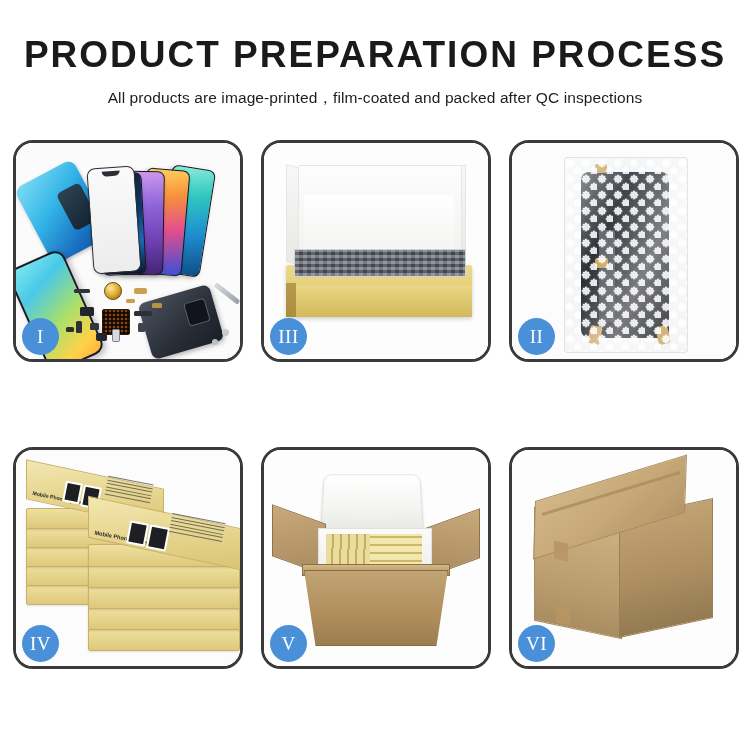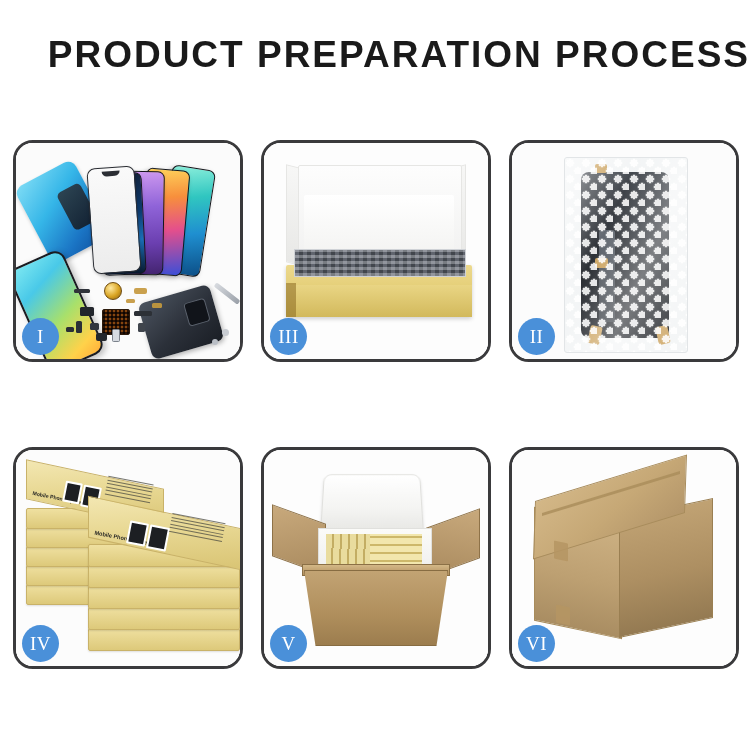--- a/index.html
+++ b/index.html
@@ -5,21 +5,21 @@
   html,body{margin:0;padding:0;}
   body{
     width:750px;height:750px;
     background:#ffffff;
     font-family:"Liberation Sans", sans-serif;
     overflow:hidden;
   }
   .page{position:relative;width:750px;height:750px;}
 
   
-  .header{position:absolute;left:0;top:36px;width:750px;text-align:right;}
+  .header{position:absolute;left:0;top:36px;width:750px;text-align:center;}
   .title{
     font-size:37px;font-weight:700;color:#1a1a1a;
     letter-spacing:2.0px;line-height:1.05;white-space:nowrap;
   }
   .subtitle{
     margin-top:13px;
     font-size:15.5px;font-weight:400;color:#1d1d1d;
     letter-spacing:.1px;white-space:nowrap;
   }
 
@@ -352,20 +352,21 @@
   .tape1{left:42px;top:92px;width:14px;height:18px;transform:skewY(12deg);}
   .tape2{left:44px;top:156px;width:14px;height:18px;transform:skewY(12deg);}
 </style>
 </head>
 <body>
 
 <div class="page">
 
   <div class="header">
     <div class="title">PRODUCT PREPARATION PROCESS</div>
+    <div class="subtitle">All products are image-printed，film-coated and packed after QC inspections</div>
   </div>
 
   <div class="grid">
 
     <div class="row">
 
       <div class="panel">
         <div class="stage">
           <div class="p1-bg"></div>
           <div class="blue-sheet"></div>

